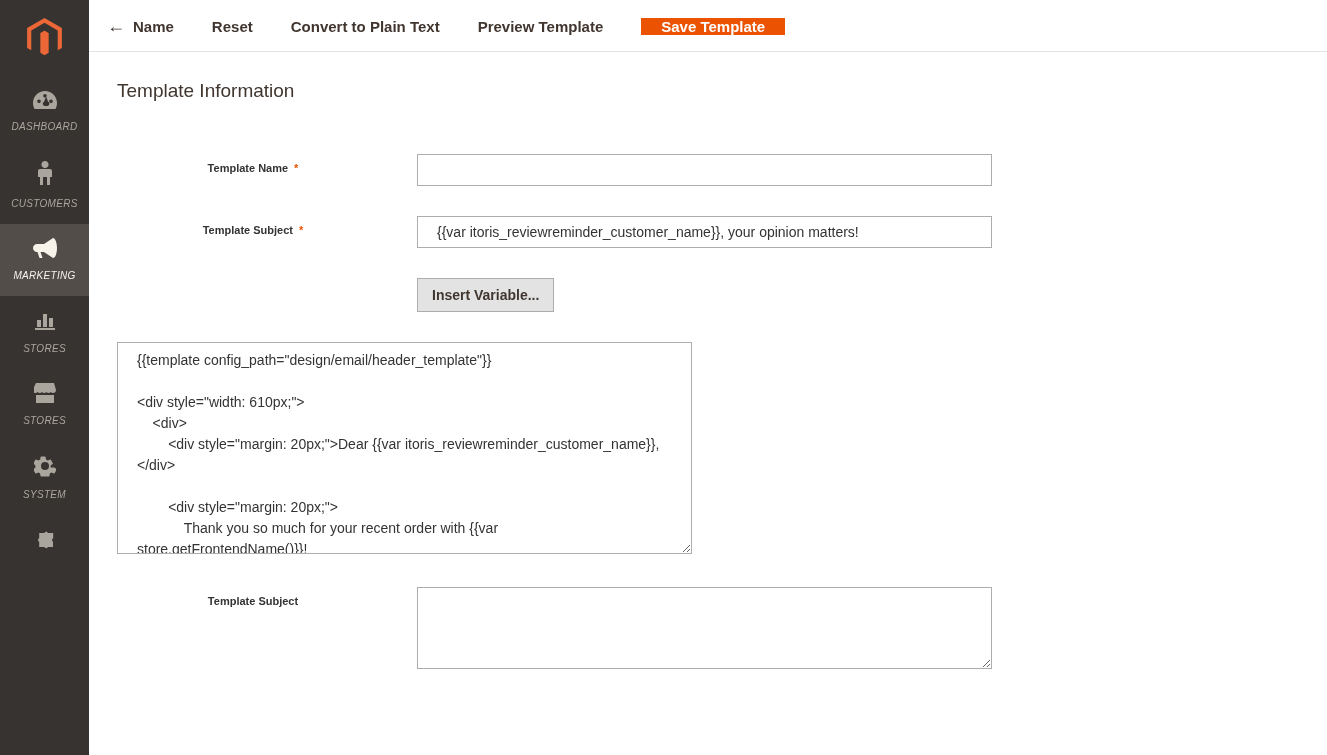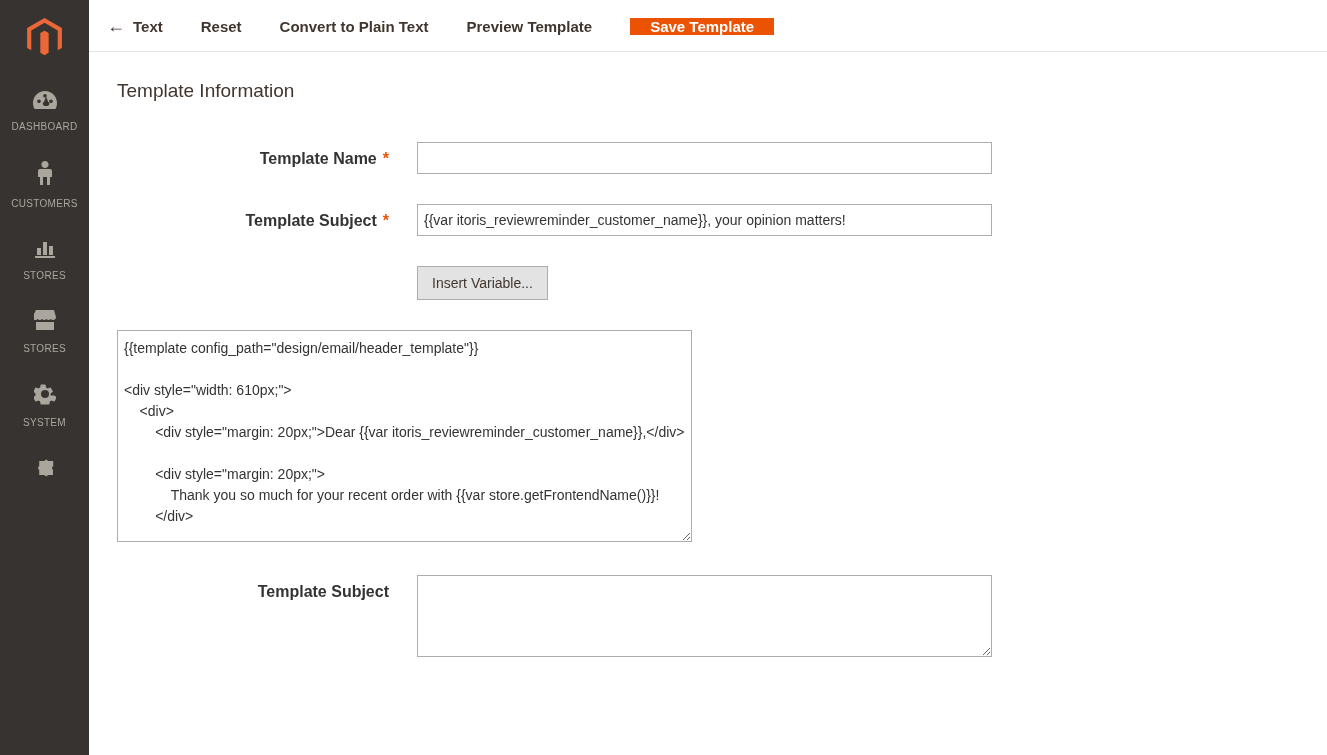--- a/index.html
+++ b/index.html
@@ -1,41 +1,41 @@
 <!DOCTYPE html>
 <html><head>
 <meta charset="utf-8">
 <style>
 * { box-sizing: border-box; margin: 0; padding: 0; }
 body { font-family: 'Helvetica Neue', Helvetica, Arial, sans-serif; font-size: 14px; color: #333; background: #fff; }
 .app { display: flex; min-height: 100vh; }
 .sidebar { width: 89px; background: #373330; display: flex; flex-direction: column; }
 .logo-wrap { height: 75px; display: flex; align-items: center; justify-content: center; }
 .logo-wrap svg { width: 35px; height: 40px; }
-.nav-item { display: flex; flex-direction: column; align-items: center; justify-content: center; padding: 14px 4px; color: #aaa69d; cursor: pointer; font-size: 10px; text-align: right; line-height: 1.2; }
+.nav-item { display: flex; flex-direction: column; align-items: center; justify-content: center; padding: 14px 4px; color: #aaa69d; cursor: pointer; font-size: 10px; text-align: right; line-height: 1.2; font-style: italic; }
 .nav-item.active { background: #524d49; color: #f7f3eb; }
 .nav-item .icon { font-size: 22px; margin-bottom: 6px; color: #aaa69d; }
 .nav-item.active .icon { color: #f7f3eb; }
 .nav-item span { letter-spacing: 0.3px; }
 .main { flex: 1; background: #fff; }
 .topbar { display: flex; align-items: center; justify-content: space-between; padding: 16px 28px 14px 18px; border-bottom: 1px solid #e3e3e3; }
 .page-title { font-size: 28px; color: #41362f; font-weight: 400; }
 .actions { display: flex; align-items: center; gap: 38px; }
 .action-link { color: #41362f; font-weight: 600; font-size: 15px; cursor: pointer; display: flex; align-items: center; gap: 8px; }
 .action-link .arrow { font-size: 18px; }
 .btn-primary { background: #eb5202; color: #fff; font-weight: 600; font-size: 15px; padding: 0 20px; border: none; cursor: pointer; }
 .content { padding: 28px 28px 40px 28px; }
-.section-title { font-size: 19px; color: #41362f; font-weight: 400; margin-bottom: 40px; }
+.section-title { font-size: 19px; color: #41362f; font-weight: 400; margin-bottom: 52px; }
 .form-row { display: flex; align-items: flex-start; margin-bottom: 30px; }
-.form-label { width: 300px; text-align: right; padding-right: 28px; padding-top: 8px; color: #333; font-size: 16px; font-weight: 600; }
+.form-label { width: 300px; text-align: center; padding-right: 28px; padding-top: 8px; color: #333; font-size: 11px; font-weight: 600; }
 .form-label .req { color: #eb5202; margin-left: 6px; }
 .form-control { width: 575px; }
-.form-control input[type=text], .form-control textarea { width: 100%; border: 1px solid #adadad; padding: 7px 6px; font-size: 14px; font-family: inherit; color: #333; }
+.form-control input[type=text], .form-control textarea { width: 100%; border: 1px solid #adadad; padding: 7px 19px; font-size: 14px; font-family: inherit; color: #333; }
 .form-control textarea { resize: both; }
-.btn-secondary { background: #e3e3e3; border: 1px solid #adadad; color: #41362f; font-size: 14px; padding: 8px 14px; cursor: pointer; font-weight: 400; }
+.btn-secondary { background: #e3e3e3; border: 1px solid #adadad; color: #41362f; font-size: 14px; padding: 8px 14px; cursor: pointer; font-weight: 700; }
 .content-textarea { height: 212px; line-height: 1.5; overflow-y: scroll; }
 .styles-textarea { height: 82px; }
 </style>
 </head>
 <body>
 
 <div class="app">
   <div class="sidebar">
     <div class="logo-wrap">
       <svg viewBox="0 0 100 115">
@@ -51,20 +51,28 @@
       </div>
       <span>DASHBOARD</span>
     </div>
     <div class="nav-item">
       <div class="icon">
         <svg width="14" height="24" viewBox="0 0 14 24">
             <path fill="currentColor" d="M7 0c2 0 3.6 1.6 3.6 3.6S9 7.2 7 7.2 3.4 5.6 3.4 3.6 5 0 7 0zm5 8H2c-1.1 0-2 .9-2 2v6h2v8h3v-8h4v8h3v-8h2v-6c0-1.1-.9-2-2-2z"></path>
           </svg>
       </div>
       <span>CUSTOMERS</span>
+    </div>
+    <div class="nav-item active">
+      <div class="icon">
+        <svg width="24" height="20" viewBox="0 0 24 20">
+            <path fill="currentColor" d="M20 0l-9 6H4C1.8 6 0 7.8 0 10s1.8 4 4 4h.5l2 6h3l-2-6H11l9 6c2.2 0 4-4.5 4-10S22.2 0 20 0z"></path>
+          </svg>
+      </div>
+      <span>MARKETING</span>
     </div>
     <div class="nav-item">
       <div class="icon">
         <svg width="20" height="20" viewBox="0 0 20 20">
             <path fill="currentColor" d="M0 18h20v2H0v-2zM2 10h4v7H2v-7zm6-6h4v13H8V4zm6 4h4v9h-4V8z"></path>
           </svg>
       </div>
       <span>STORES</span>
     </div>
     <div class="nav-item">
@@ -91,21 +99,21 @@
       </div>
 
     </div>
   </div>
 
   <div class="main">
     <div class="topbar">
       <div class="actions">
         <div class="action-link">
           <span class="arrow">←</span>
-          <span>Text</span>
+          <span>Name</span>
         </div>
         <div class="action-link">
           <span>Reset</span>
         </div>
         <div class="action-link">
           <span>Convert to Plain Text</span>
         </div>
         <div class="action-link">
           <span>Preview Template</span>
         </div>

